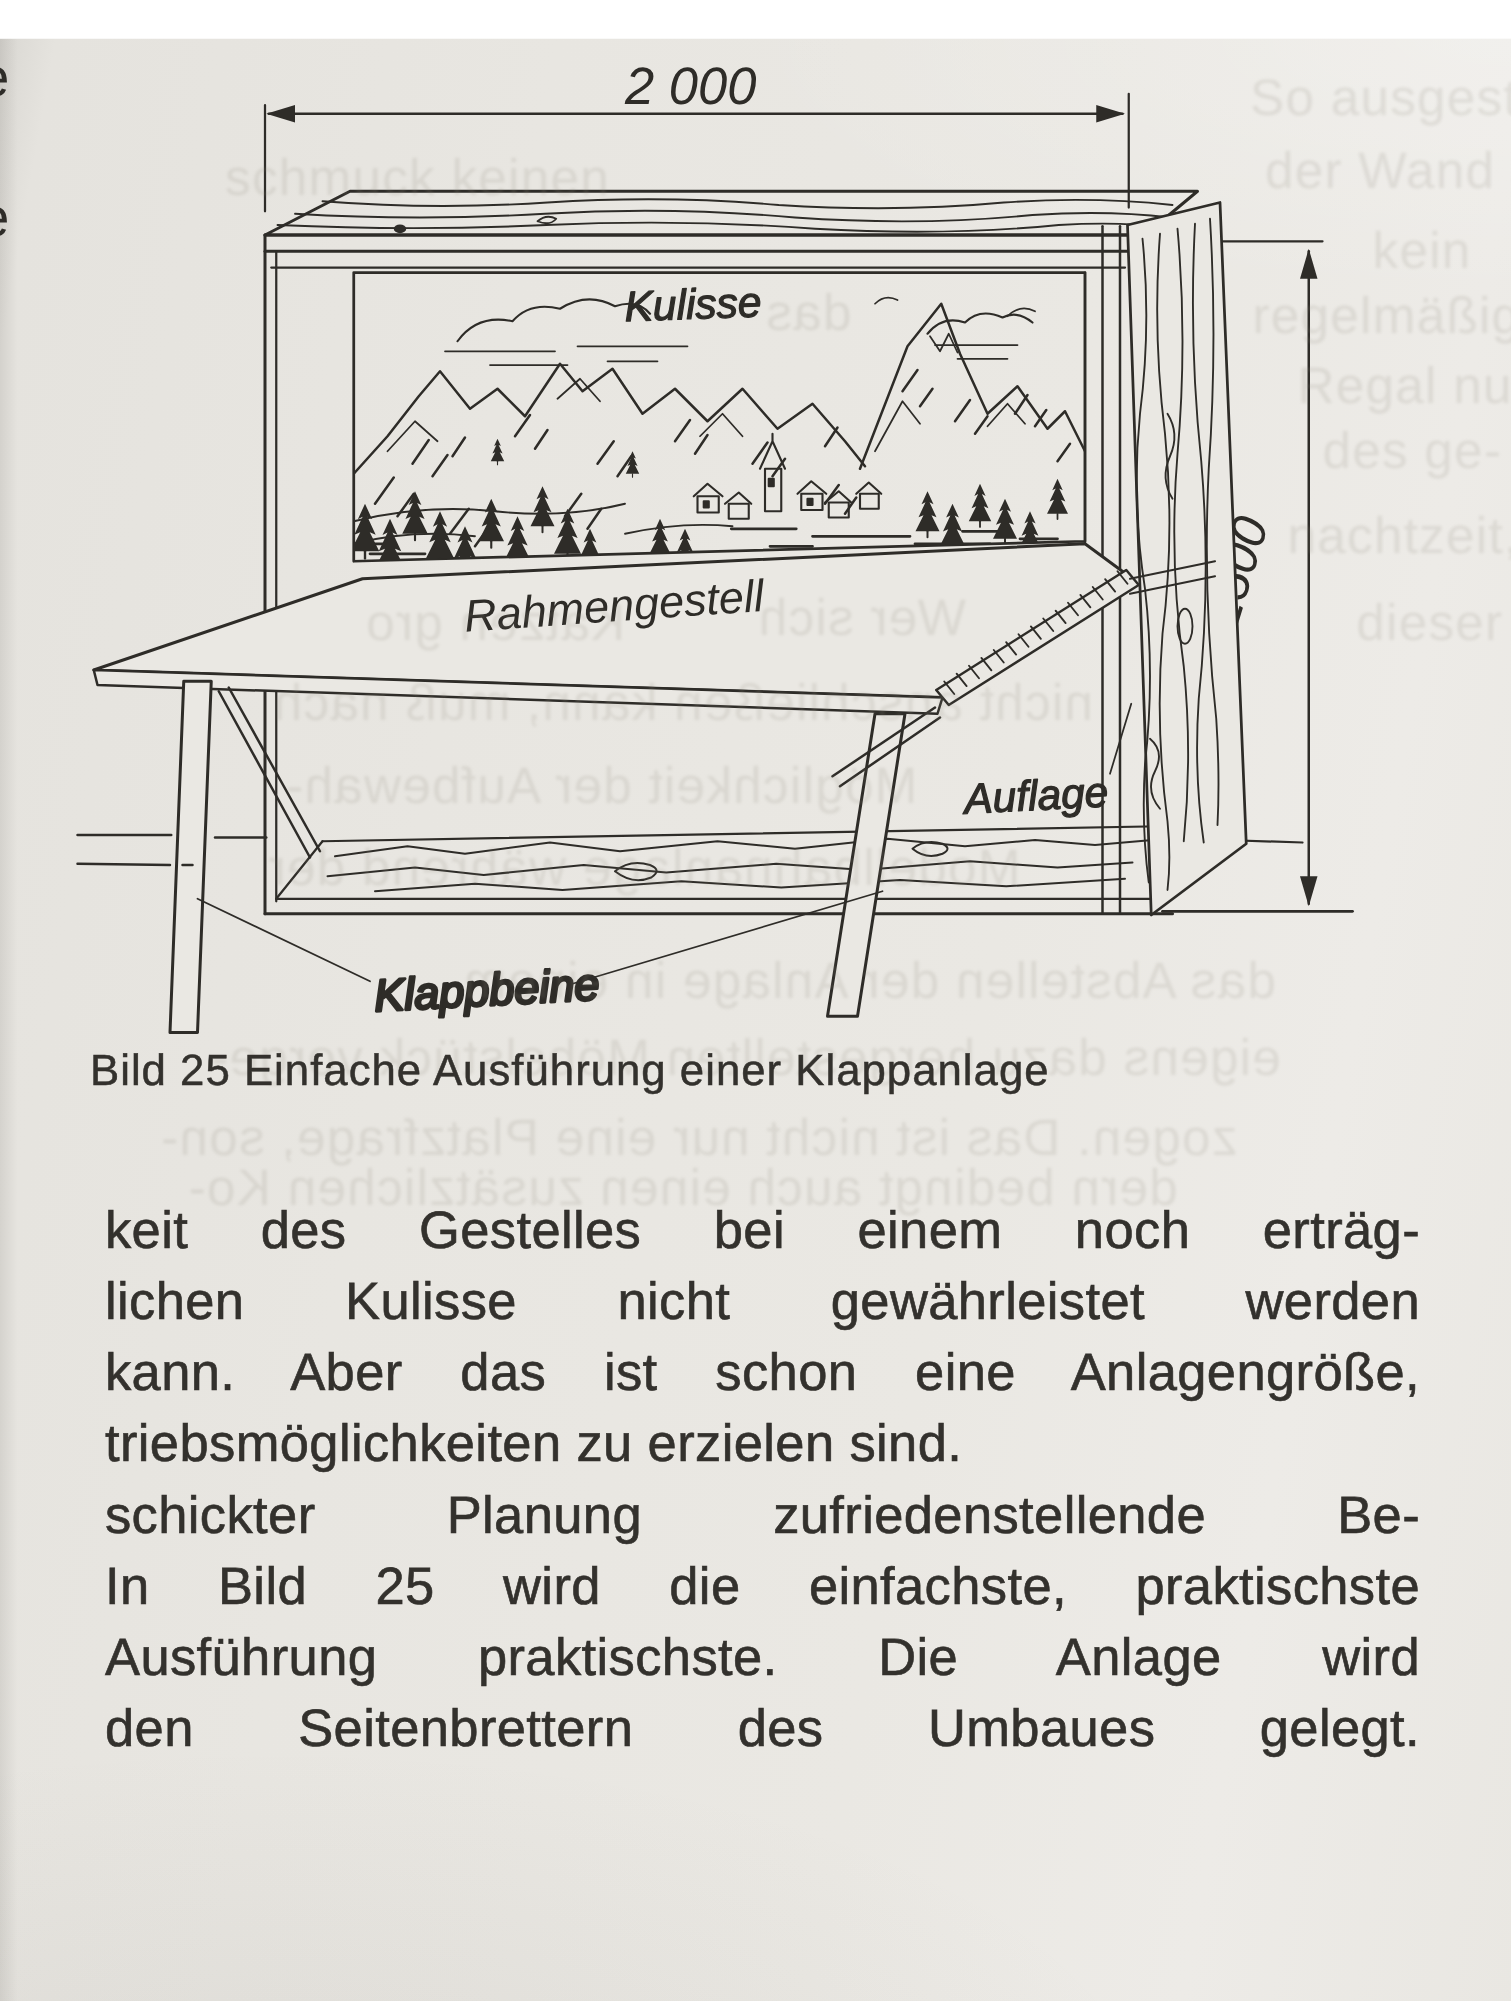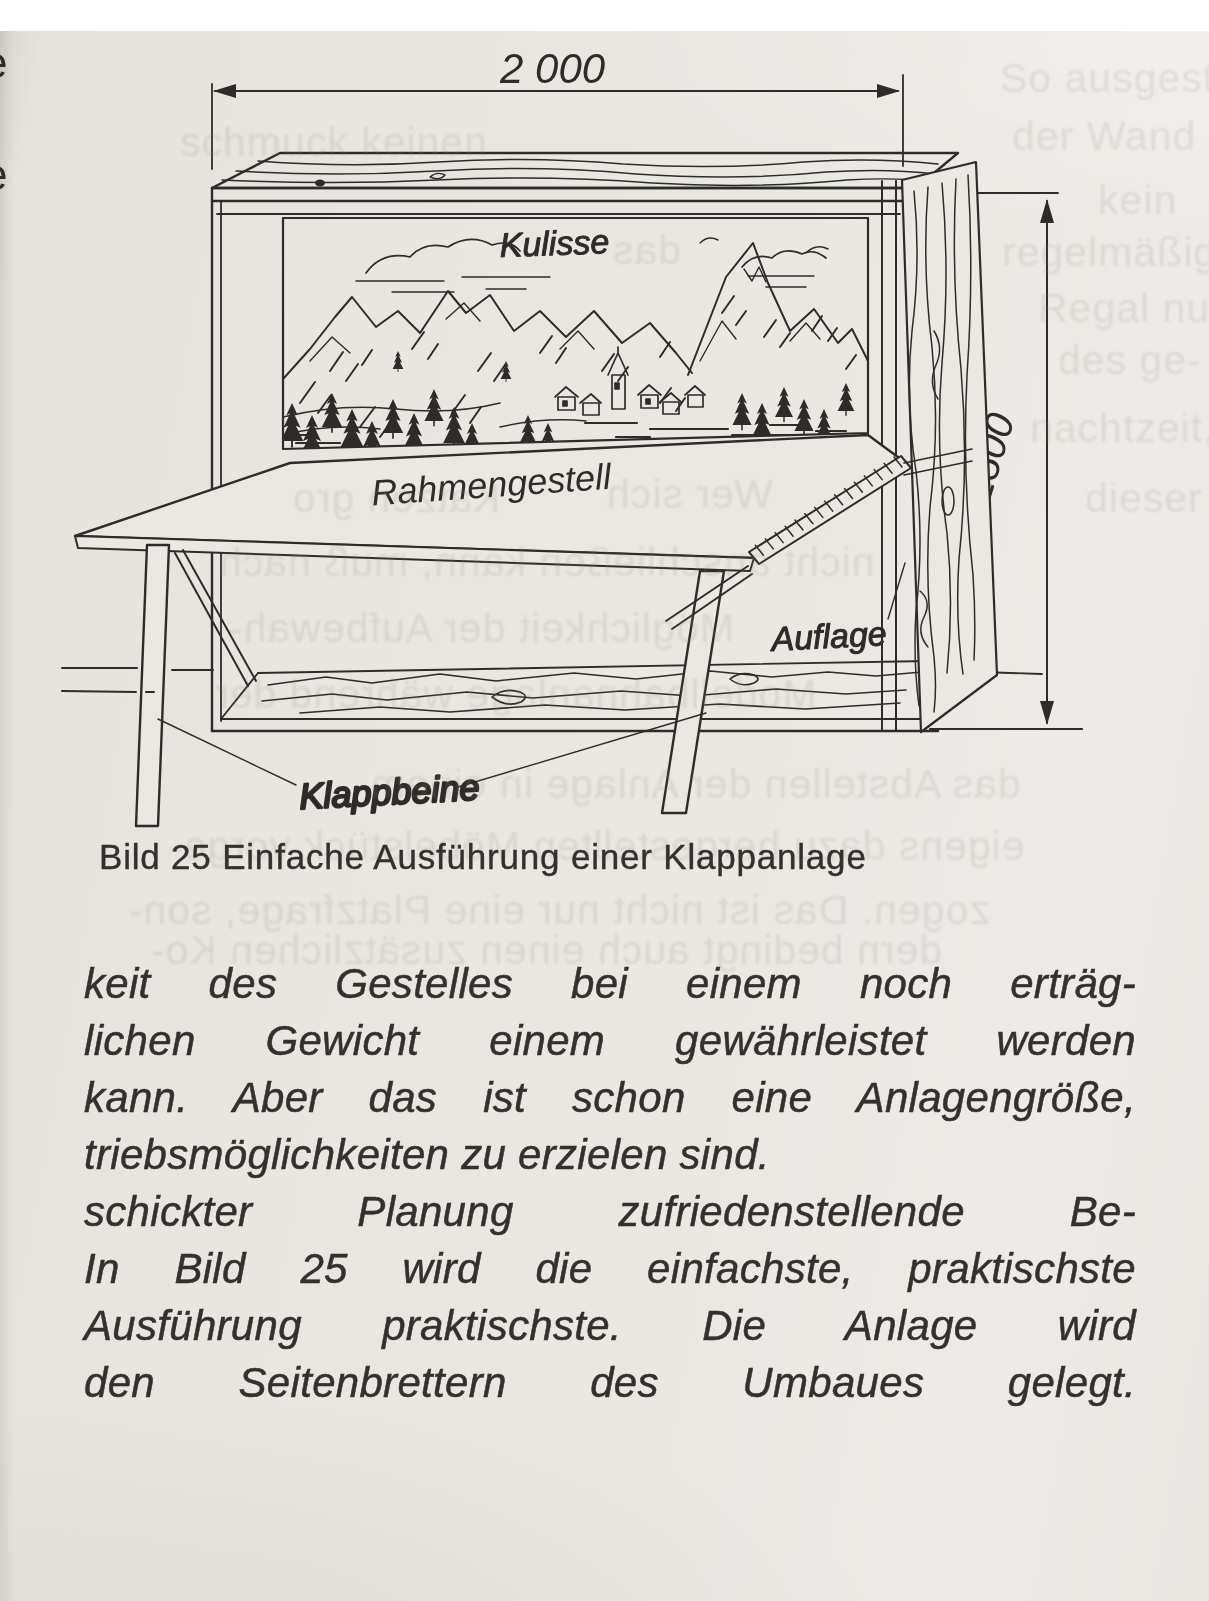--- a/index.html
+++ b/index.html
@@ -33,35 +33,35 @@
   .ghost-line{
     position:absolute;font-size:41px;letter-spacing:1px;white-space:nowrap;
     color:var(--ghost);opacity:0.17;filter:blur(1.3px);font-weight:400;
   }
   .ghost-line.mirrored{transform:scaleX(-1);}
   
   .figure{position:absolute;left:0;top:0;width:1209px;height:820px;z-index:2;}
   .fig-label{font-style:italic;fill:var(--ink);}
   
   .caption{
-    position:absolute;left:99px;top:806px;z-index:4;
+    position:absolute;left:72px;top:806px;z-index:4;
     font-size:35px;letter-spacing:0.8px;color:var(--body-text);
     -webkit-text-stroke:0.4px var(--body-text);
     white-space:nowrap;
   }
   
   .body-text{
     position:absolute;left:84px;top:924px;width:1052px;z-index:4;
   }
   .body-line{
     font-size:42px;line-height:57px;height:57px;
     letter-spacing:0.3px;
     text-align:justify;text-align-last:justify;
     -webkit-text-stroke:0.5px var(--body-text);
-    white-space:normal;overflow:visible;font-style:italic;
+    white-space:normal;overflow:visible;
   }
   .body-line.para-end{text-align:left;text-align-last:left;}
 </style>
 </head>
 <body>
 
 <div class="page">
   <div class="gutter-shade"></div>
 
   <div id="edge-fragments">
@@ -305,21 +305,21 @@
       <div class="ghost-line mirrored" style="left: 370px; top: 730px;">das Abstellen der Anlage in einem</div>
       <div class="ghost-line mirrored" style="left: 168px; top: 792px;">eigens dazu hergestellten Möbelstück vorge-</div>
       <div class="ghost-line mirrored" style="left: 128px; top: 856px;">zogen. Das ist nicht nur eine Platzfrage, son-</div>
       <div class="ghost-line mirrored" style="left: 150px; top: 896px;">dern bedingt auch einen zusätzlichen Ko-</div>
     </div>
 
   <div class="caption">Bild 25 Einfache Ausführung einer Klappanlage</div>
 
   <div class="body-text">
     <div class="body-line">keit des Gestelles bei einem noch erträg-</div>
-    <div class="body-line">lichen Gewicht einem gewährleistet werden</div>
+    <div class="body-line">lichen Kulisse nicht gewährleistet werden</div>
     <div class="body-line">kann. Aber das ist schon eine Anlagengröße,</div>
     <div class="body-line para-end">triebsmöglichkeiten zu erzielen sind.</div>
     <div class="body-line">schickter Planung zufriedenstellende Be-</div>
     <div class="body-line">In Bild 25 wird die einfachste, praktischste</div>
     <div class="body-line">Ausführung praktischste. Die Anlage wird</div>
     <div class="body-line">den Seitenbrettern des Umbaues gelegt.</div>
   </div>
 </div>
 
 </body></html>

